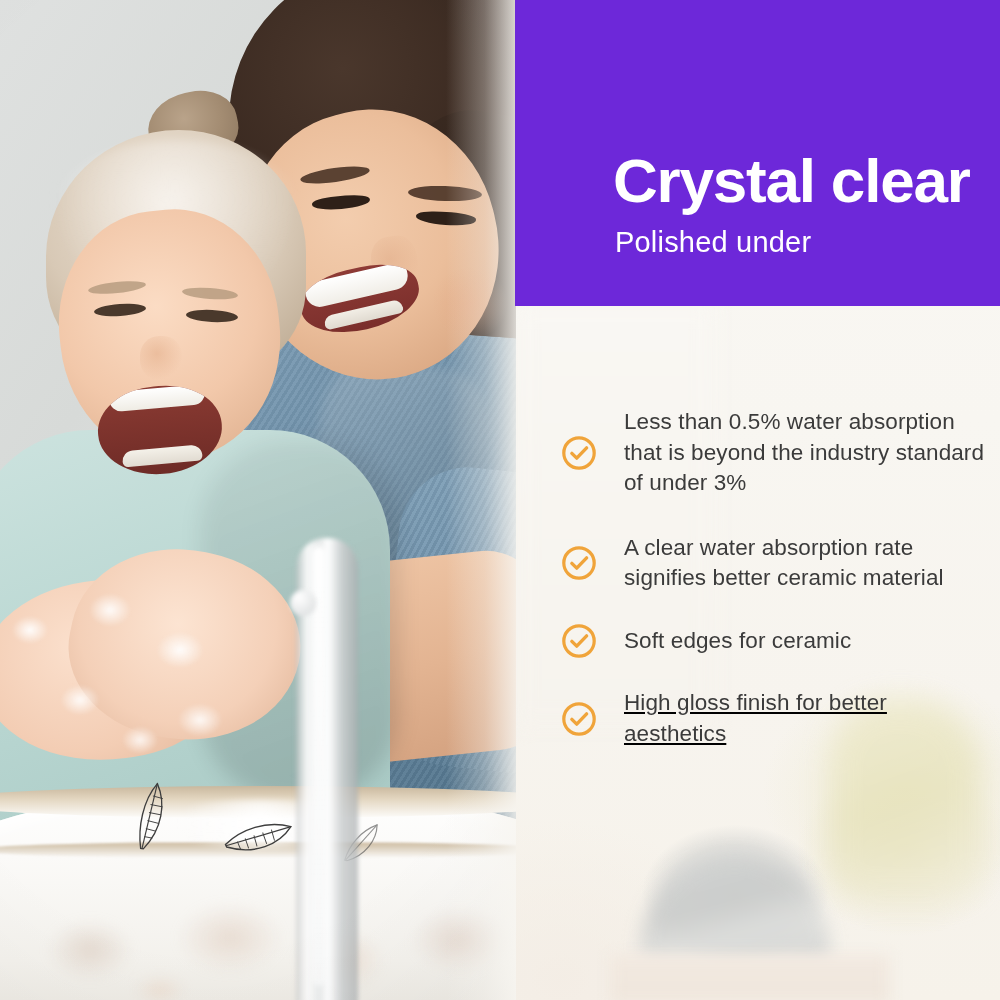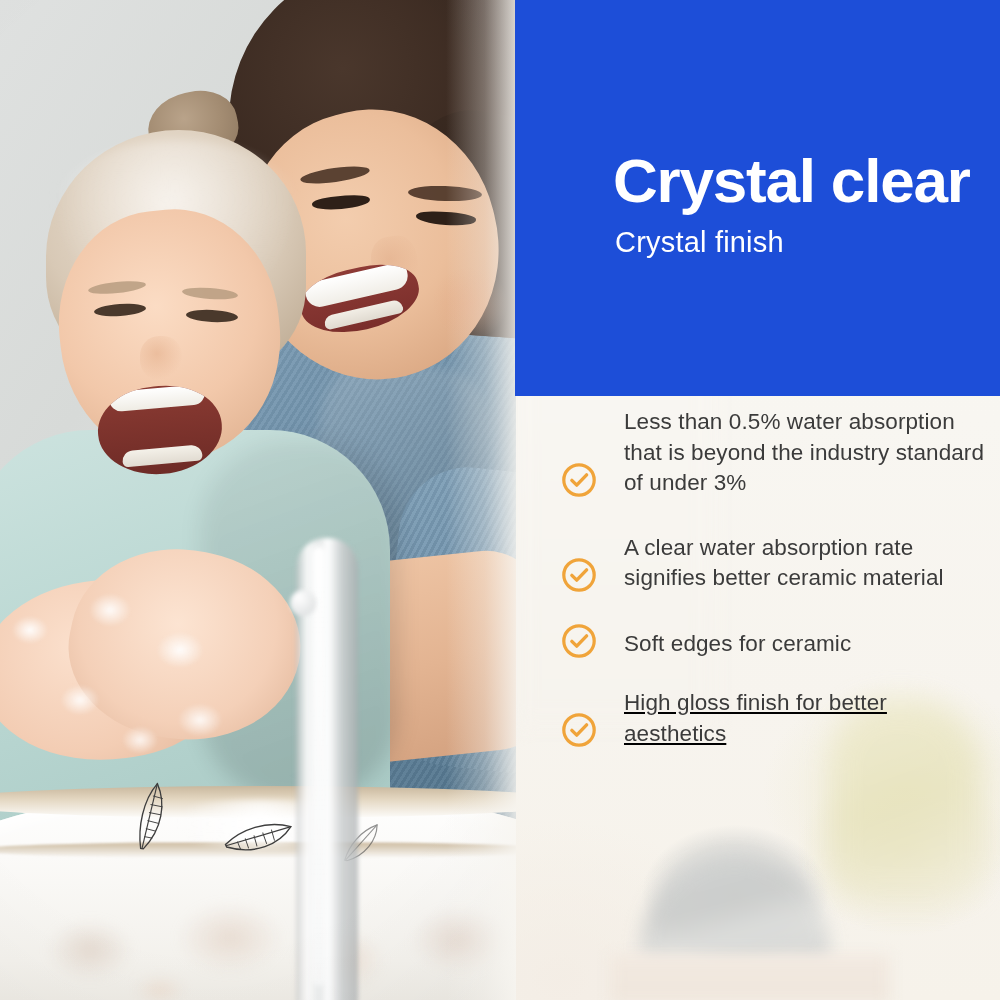--- a/index.html
+++ b/index.html
@@ -340,22 +340,22 @@
     pointer-events:none;
   }
   .photo-vignette {
     position:absolute; inset:0;
     background:radial-gradient(120% 90% at 40% 45%, rgba(0,0,0,0) 55%, rgba(0,0,0,.06) 100%);
     pointer-events:none;
   }
 
   
   .header-panel {
-    position:absolute; left:515px; top:0; width:485px; height:396px;
-    background:#1d4ed8;
+    position:absolute; left:515px; top:0; width:485px; height:306px;
+    background:#6d28d9;
     padding-left:18px;
   }
   .header-title {
     position:absolute; left:98px; top:150px;
     font-size:62px; font-weight:700; color:#FFFFFF;
     letter-spacing:-1.2px; line-height:1;
     white-space:nowrap;
   }
   .header-subtitle {
     position:absolute; left:100px; top:228px;
@@ -363,21 +363,21 @@
     letter-spacing:.2px; line-height:1;
     white-space:nowrap;
   }
 
   
   .features {
     position:absolute; left:560px; top:405px; width:430px;
   }
   .feature-row {
     position:relative;
-    display:flex; align-items:flex-end;
+    display:flex; align-items:center;
     margin-bottom:26px;
   }
   .feature-row:last-child { margin-bottom:0;text-decoration:underline; }
 
   .check-icon {
     flex:0 0 auto;
     width:38px; height:38px; margin-top:2px; margin-right:26px;
   }
   .check-icon svg { display:block; width:38px; height:38px; }
 
@@ -490,21 +490,21 @@
       <div class="faucet-spec"></div>
       <div class="faucet-knob"></div>
 
       <div class="photo-vignette"></div>
       <div class="photo-fade"></div>
     </div>
   </div>
 
   <div class="header-panel">
     <div class="header-title">Crystal clear</div>
-    <div class="header-subtitle">Crystal finish</div>
+    <div class="header-subtitle">Polished under</div>
   </div>
 
   <div class="features">
 
     <div class="feature-row row-1">
       <span class="check-icon">
         <svg viewBox="0 0 40 40">
           <circle cx="20" cy="20" r="16" fill="none" stroke="#F0A43A" stroke-width="3.4"></circle>
           <path d="M12.5 20.4 L17.6 25.4 L28 14.6" fill="none" stroke="#F0A43A" stroke-width="3.6" stroke-linecap="round" stroke-linejoin="round"></path>
         </svg>

